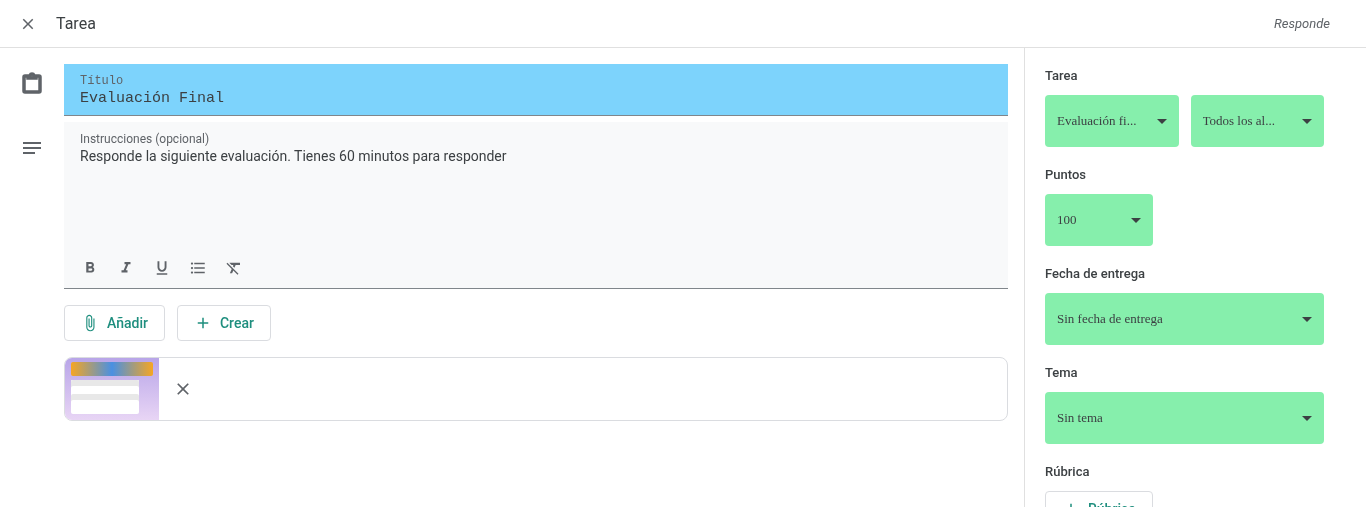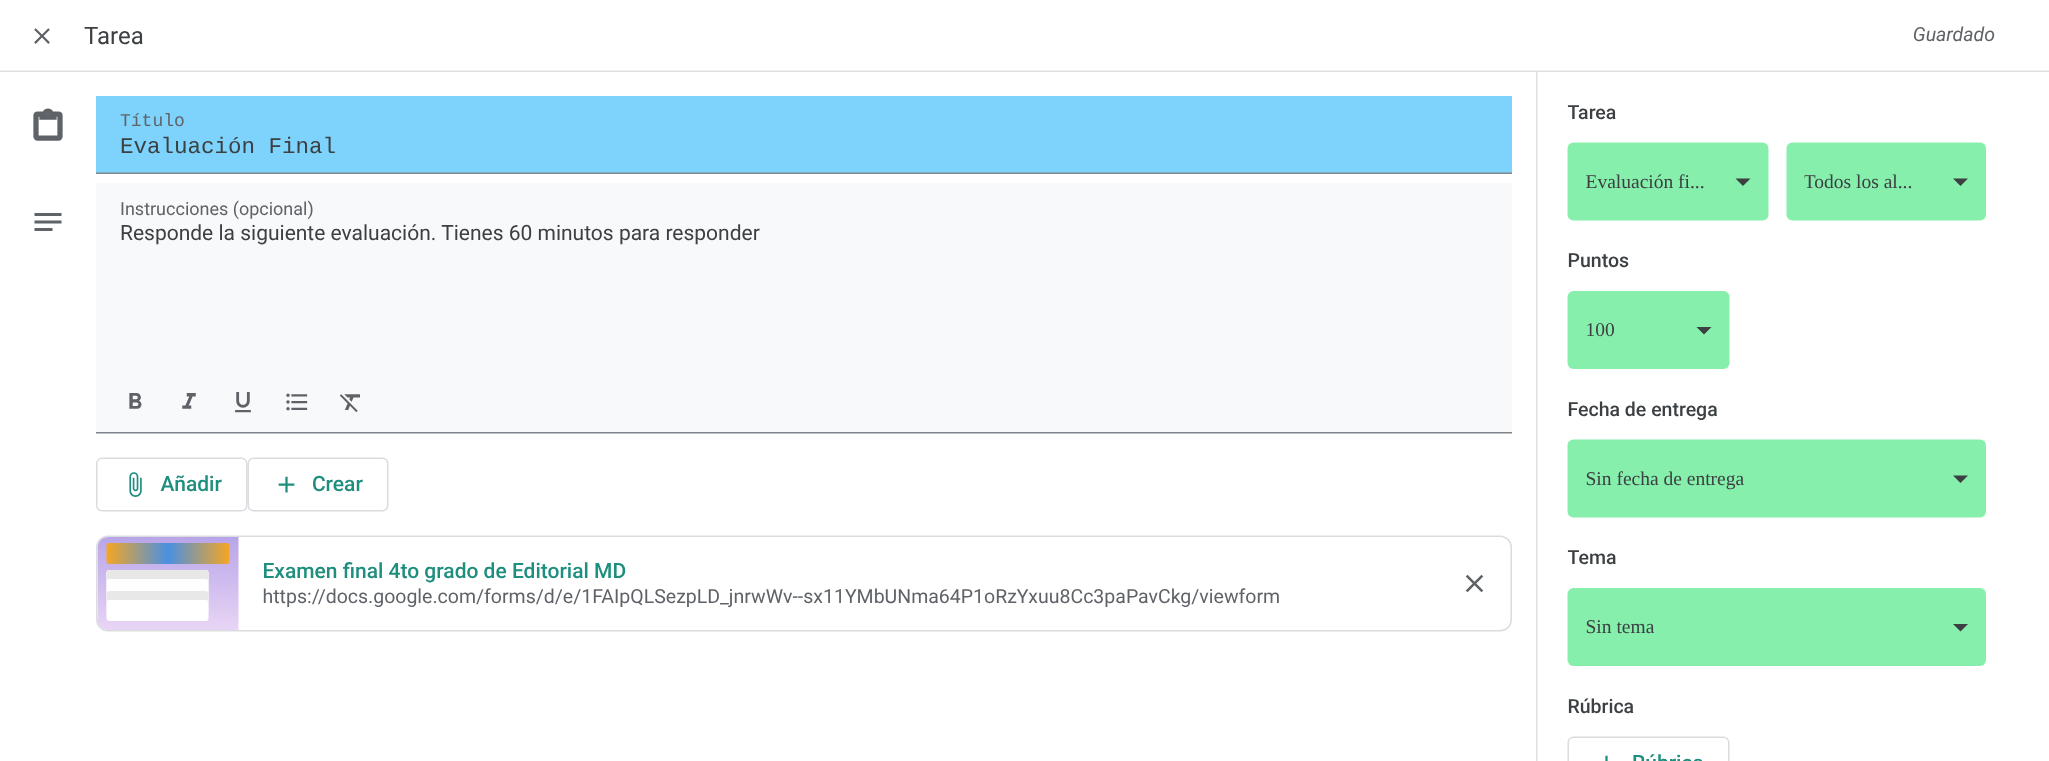--- a/index.html
+++ b/index.html
@@ -22,21 +22,21 @@
 
 .field-box { background: #7dd3fc; border-bottom: 1px solid #80868b; padding: 10px 16px 8px; margin-bottom: 6px; font-family: Liberation Mono, monospace; }
 .field-label { font-size: 12px; color: #5f6368; margin-bottom: 2px; }
 .field-value { font-size: 15px; color: #3c4043; border: none; background: transparent; width: 100%; outline: none; font-family: inherit; }
 
 .instr-box { background: #f8f9fa; border-bottom: 1px solid #80868b; padding: 10px 16px 0; }
 .instr-body { min-height: 100px; font-size: 14px; color: #3c4043; border: none; background: transparent; width: 100%; outline: none; resize: none; font-family: inherit; }
 .toolbar { display: flex; gap: 16px; padding: 10px 0; }
 .tb-btn { width: 20px; height: 20px; display: flex; align-items: center; justify-content: center; cursor: pointer; color: #5f6368; }
 
-.action-row { display: flex; margin-top: 16px; }
+.action-row { display: flex; gap: 12px; margin-top: 16px; }
 .action-btn { display: flex; align-items: center; gap: 8px; border: 1px solid #dadce0; background: #fff; color: #1e8e7e; padding: 8px 16px; border-radius: 4px; cursor: pointer; font-size: 14px; font-weight: 500; font-family: inherit; }
 .action-btn svg { width: 18px; height: 18px; }
 
 .attachment { display: flex; align-items: center; border: 1px solid #dadce0; border-radius: 8px; margin-top: 16px; overflow: hidden; }
 .attach-thumb { width: 94px; height: 62px; background: linear-gradient(#b8a5e8, #e8d5f5); position: relative; flex-shrink: 0; }
 .attach-thumb::before { content: ''; position: absolute; top: 4px; left: 6px; right: 6px; height: 14px; background: linear-gradient(90deg, #f5a623, #4a90e2, #f5a623); border-radius: 2px; }
 .attach-thumb::after { content: ''; position: absolute; top: 22px; left: 6px; right: 20px; bottom: 6px; background: #fff; border-radius: 2px; box-shadow: inset 0 6px 0 #e8e8e8, inset 0 14px 0 #fff, inset 0 20px 0 #e8e8e8, inset 0 28px 0 #fff; }
 .attach-info { flex: 1; padding: 10px 16px; min-width: 0; }
 .attach-title { color: #1e8e7e; font-size: 14px; font-weight: 500; margin-bottom: 2px; }
 .attach-url { color: #5f6368; font-size: 13px; white-space: nowrap; overflow: hidden; text-overflow: ellipsis; }
@@ -59,21 +59,21 @@
 <body>
 
 <div class="header">
   <div class="close-btn">
     <svg width="18" height="18" viewBox="0 0 24 24">
         <path d="M19 6.41L17.59 5 12 10.59 6.41 5 5 6.41 10.59 12 5 17.59 6.41 19 12 13.41 17.59 19 19 17.59 13.41 12z"></path>
       </svg>
   </div>
   <div class="header-title">Tarea</div>
   <div class="header-spacer"></div>
-  <div class="saved-text">Guardado</div>
+  <div class="saved-text">Responde</div>
 </div>
 
 <div class="body-wrap">
   <div class="left-rail">
     <div class="rail-icon">
       <svg viewBox="0 0 24 24" width="24" height="24">
           <path d="M19 3h-4.18C14.4 1.84 13.3 1 12 1s-2.4.84-2.82 2H5c-1.1 0-2 .9-2 2v14c0 1.1.9 2 2 2h14c1.1 0 2-.9 2-2V5c0-1.1-.9-2-2-2zm-7 0c.55 0 1 .45 1 1s-.45 1-1 1-1-.45-1-1 .45-1 1-1zM5 19V5h2v2h10V5h2v14H5z" fill="none" stroke="currentColor" stroke-width="1.5"></path>
           <path d="M19 3h-4.18C14.4 1.84 13.3 1 12 1s-2.4.84-2.82 2H5c-1.1 0-2 .9-2 2v14c0 1.1.9 2 2 2h14c1.1 0 2-.9 2-2V5c0-1.1-.9-2-2-2zm-7 0c.55 0 1 .45 1 1s-.45 1-1 1-1-.45-1-1 .45-1 1-1zm7 16H5V5h2v2h10V5h2v14z"></path>
         </svg>
     </div>
@@ -132,24 +132,20 @@
       <button class="action-btn">
         <svg viewBox="0 0 24 24">
             <path d="M19 13h-6v6h-2v-6H5v-2h6V5h2v6h6v2z"></path>
           </svg>
         <span>Crear</span>
       </button>
     </div>
 
     <div class="attachment">
       <div class="attach-thumb"></div>
-      <div class="attach-info">
-        <div class="attach-title">Examen final 4to grado de Editorial MD</div>
-        <div class="attach-url">https://docs.google.com/forms/d/e/1FAIpQLSezpLD_jnrwWv--sx11YMbUNma64P1oRzYxuu8Cc3paPavCkg/viewform</div>
-      </div>
       <div class="attach-remove">
         <svg width="20" height="20" viewBox="0 0 24 24">
             <path d="M19 6.41L17.59 5 12 10.59 6.41 5 5 6.41 10.59 12 5 17.59 6.41 19 12 13.41 17.59 19 19 17.59 13.41 12z"></path>
           </svg>
       </div>
     </div>
   </div>
 
   <div class="sidebar">
     <div class="side-label">Tarea</div>

